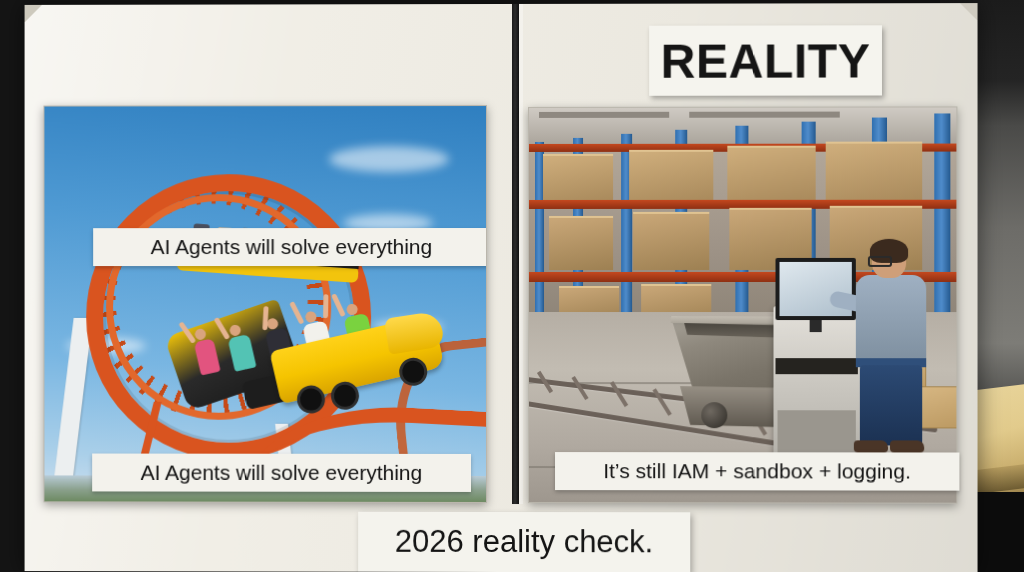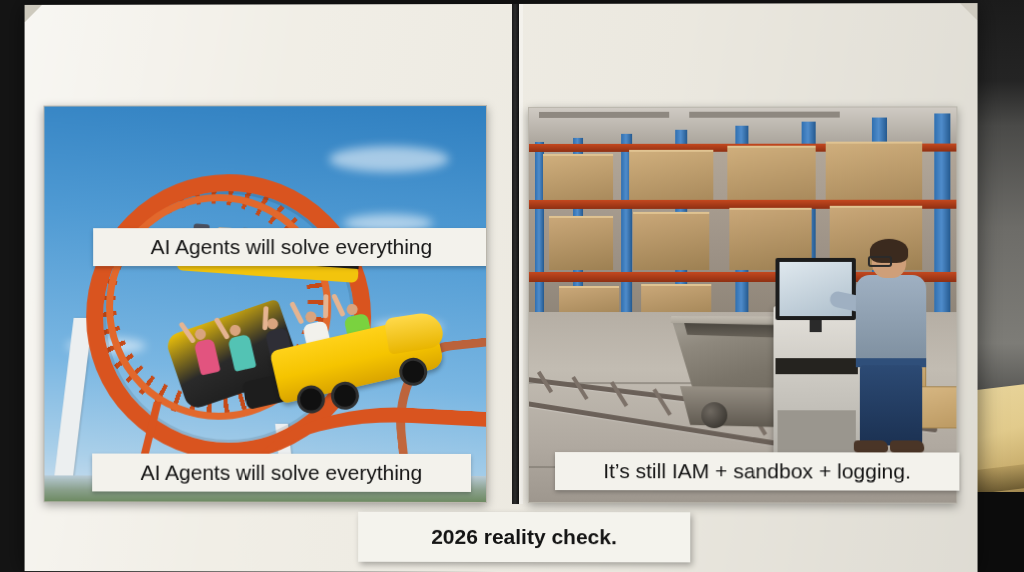--- a/index.html
+++ b/index.html
@@ -165,23 +165,23 @@
 
   
   .caption{position:absolute;background:#f3f2ec;color:#141414;
         display:flex;align-items:center;justify-content:center;
         font-size:21px;box-shadow:0 2px 4px rgba(0,0,0,.25);white-space:nowrap;}
   .cap-l-top{left:49px;top:122px;width:398px;height:38px;}
   .cap-l-bot{left:68px;top:450px;width:380px;height:38px;}
   .cap-r-bot{left:532px;top:448px;width:403px;height:38px;}
 
   
-  .banner{position:absolute;left:335px;top:508px;width:332px;height:50px;
+  .banner{position:absolute;left:335px;top:508px;width:332px;height:60px;
         background:#f4f3ed;color:#141414;display:flex;align-items:center;justify-content:center;
-        font-size:21px;box-shadow:2px 3px 6px rgba(0,0,0,.30);white-space:nowrap;font-weight:bold;}
+        font-size:31px;box-shadow:2px 3px 6px rgba(0,0,0,.30);white-space:nowrap;}
 </style>
 </head>
 <body>
 
 <div id="stage">
 
   <div class="wall-dark-top"></div>
   <div class="room-wall"></div>
   <div class="desk"></div>
   <div class="desk-edge"></div>
@@ -256,20 +256,21 @@
         <div class="wheel" style="left:218px;top:100px;"></div>
       </div>
 
       <div class="ground"></div>
 
       <div class="caption cap-l-top">AI Agents will solve everything</div>
     </div>
 
     <div class="caption cap-l-bot">AI Agents will solve everything</div>
 
+    <div class="plaque reality">REALITY</div>
 
     <div class="photo right">
       <div class="wh"></div>
       <div class="wh-backwall"></div>
       <div class="wh-ceiling"></div>
       <div class="wh-beam" style="left:10px;width:130px;"></div>
       <div class="wh-beam" style="left:160px;width:150px;"></div>
 
       <div class="rack-col" style="left:6px;top:34px;width:9px;height:176px;"></div>
       <div class="rack-col" style="left:44px;top:30px;width:10px;height:182px;"></div>

